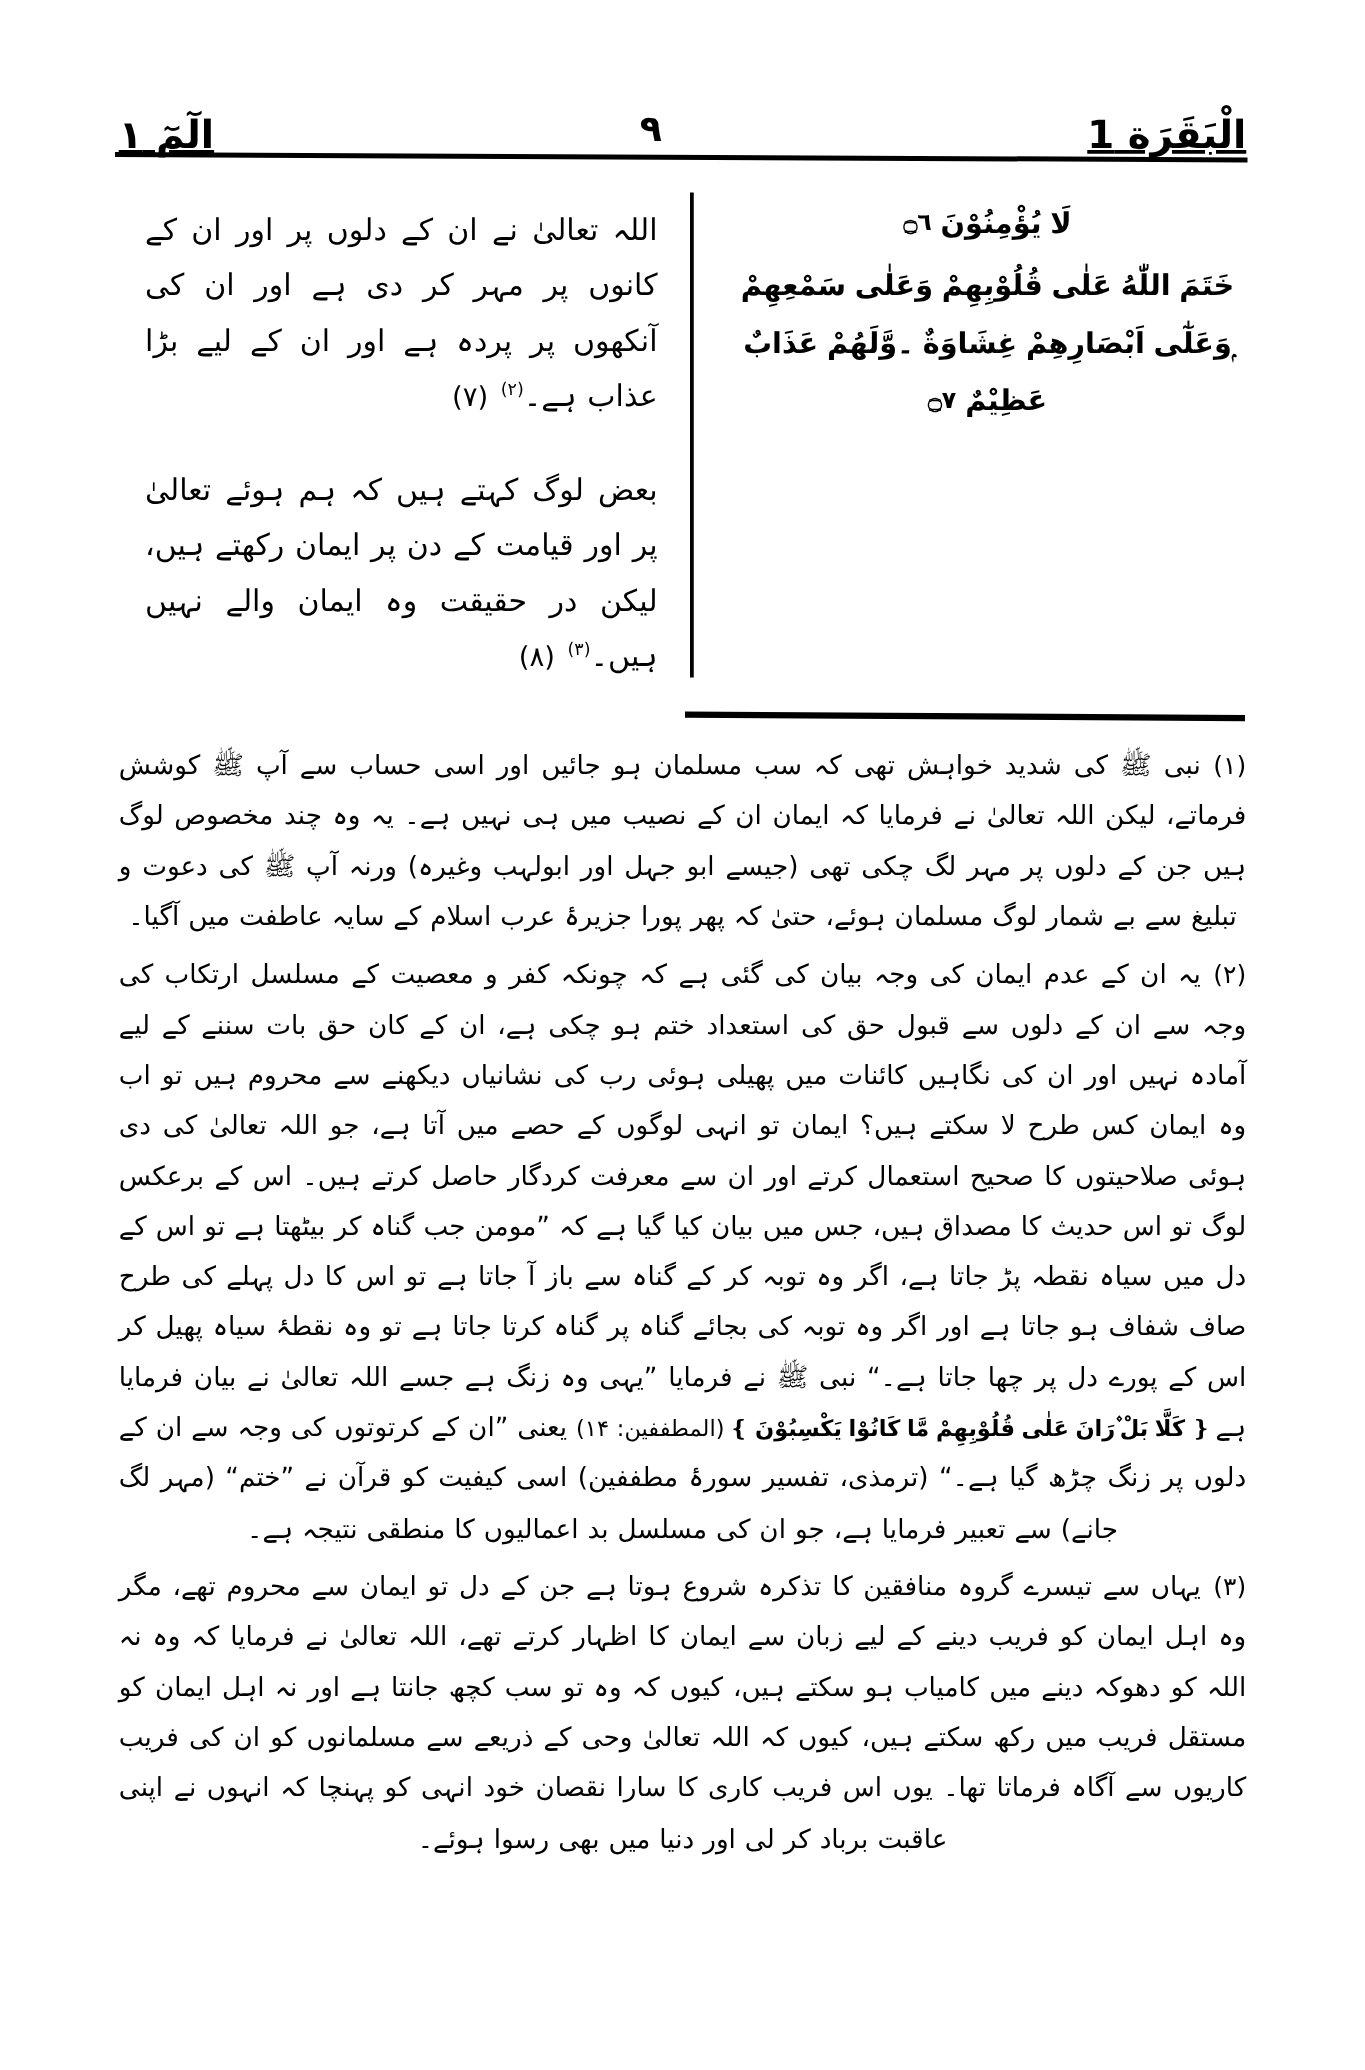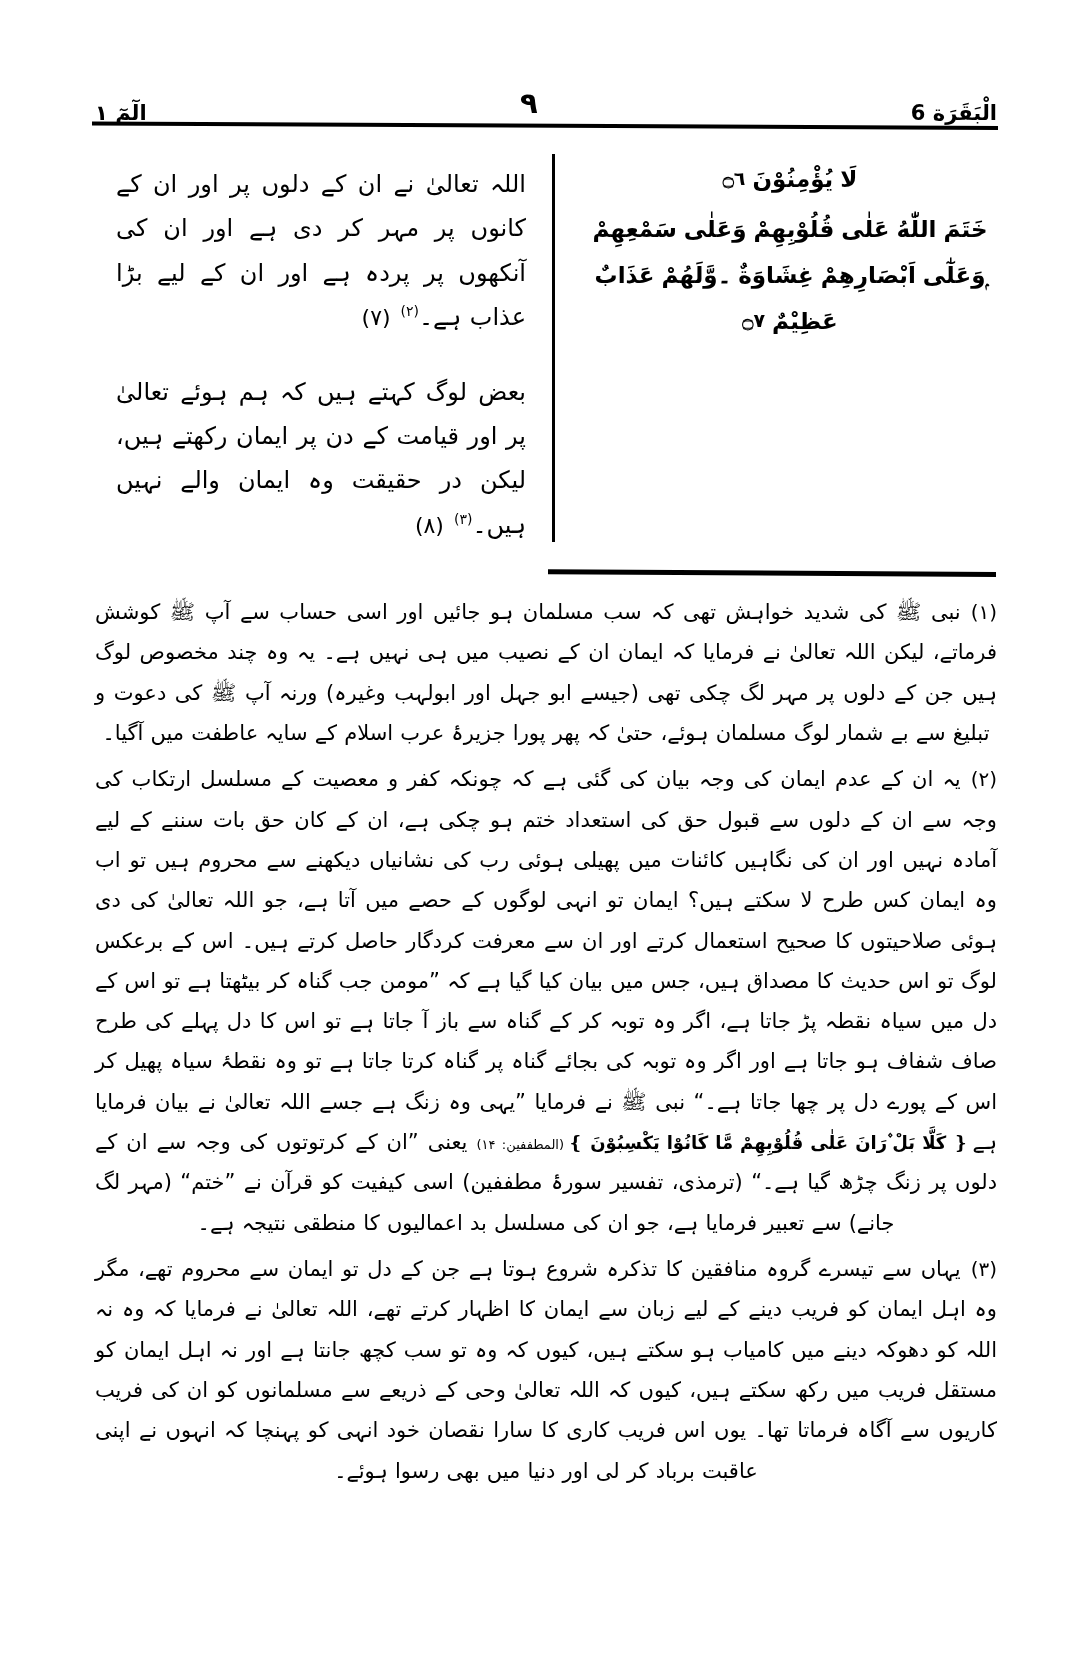--- a/index.html
+++ b/index.html
@@ -30,25 +30,26 @@
     top: 62px;
     right: 95px;
     left: 95px;
     height: 62px;
     direction: rtl;
     display: flex;
     align-items: flex-end;
     justify-content: space-between;
   }
   .header-side {
-    font-size: 21px;
+    font-size: 31px;
     line-height: 1;
     white-space: nowrap;
     font-weight: 600;
     letter-spacing: -0.5px;
+    text-decoration: underline;
   }
   .header-center {
     font-size: 29px;
     line-height: 1;
     font-weight: 700;
     transform: translateY(-6px);
   }
   .header-rule {
     position: absolute;
     top: 126px;
@@ -159,30 +160,30 @@
     font-size: 20px;
     padding-left: 10px;
   }
   .fn-quran {
     font-size: 18px;
     font-weight: 600;
     word-spacing: -1px;
     padding: 0 4px;
   }
   .fn-src {
-    font-size: 13px;
+    font-size: 18px;
   }
 </style>
 </head>
 <body>
 
 <div class="page">
 
   <div class="header">
-    <span class="header-side">الْبَقَرَة 6</span>
+    <span class="header-side">الْبَقَرَة 1</span>
     <span class="header-center">٩</span>
     <span class="header-side">الٓمٓ ١</span>
   </div>
   <div class="header-rule"></div>
 
   <div class="verse-block">
 
     <div class="col-arabic">
       <p class="ayah">
         <span>لَا يُؤْمِنُوْنَ</span>

